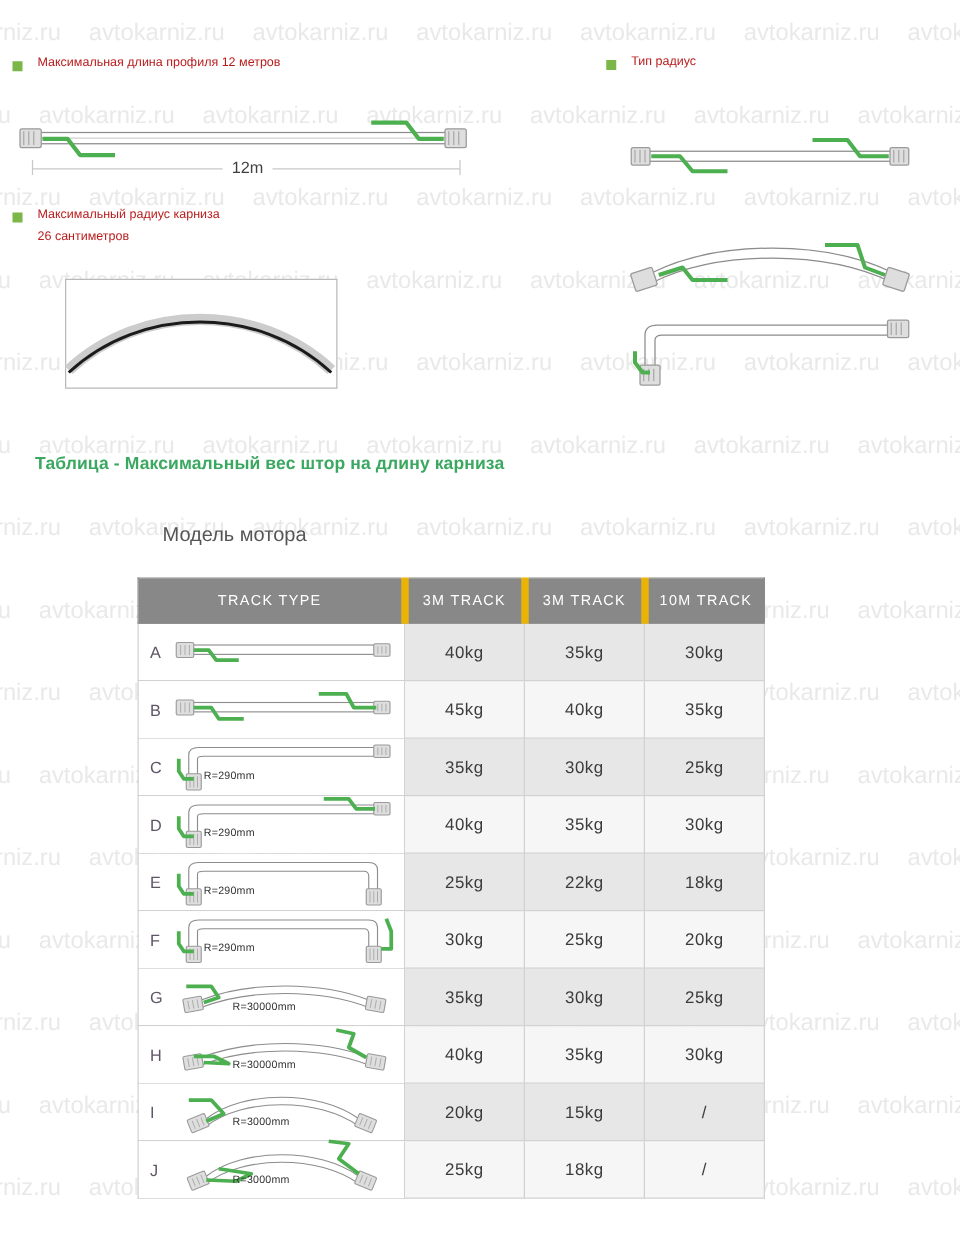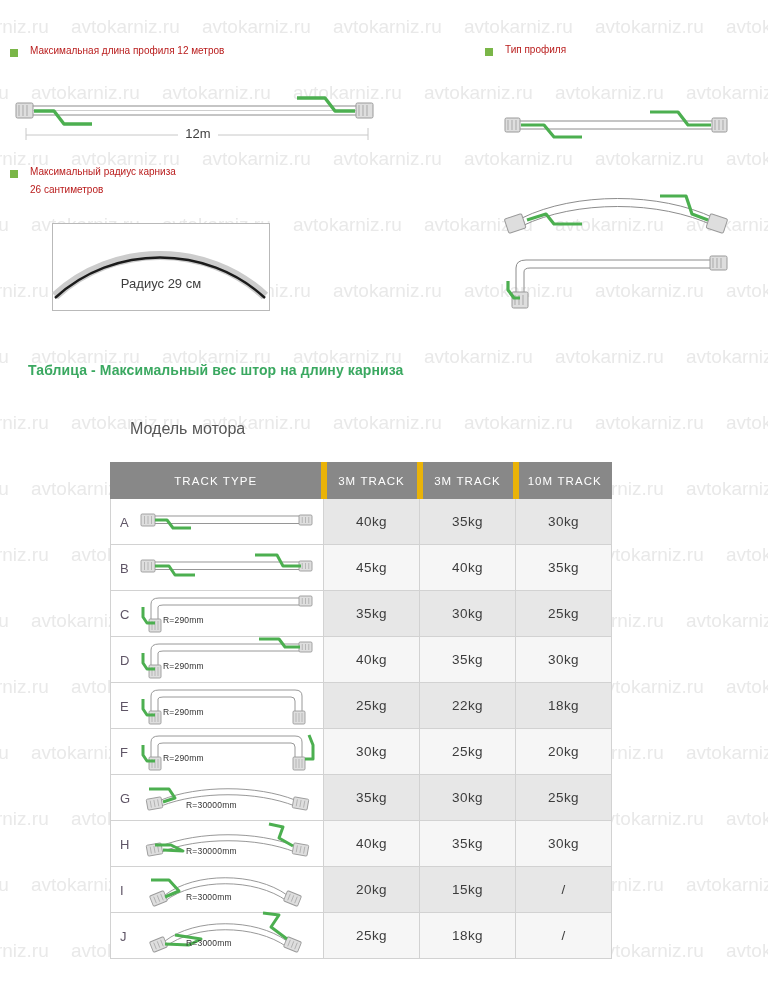--- a/index.html
+++ b/index.html
@@ -248,26 +248,25 @@
     <div class="sq"></div>
     <div class="bullet-txt" style="white-space:pre-line;">Максимальный радиус карниза
 26 сантиметров</div>
   </div>
 
   <div class="radius-box" style="left:52px; top:223px; width:216px; height:86px;">
     <svg width="214" height="84" viewBox="0 0 214 84">
       <path d="M2,72 C60,18 154,18 212,72" fill="none" stroke="#cccccc" stroke-width="9"></path>
       <path d="M2,74 C60,20 154,20 212,74" fill="none" stroke="#1b1b1b" stroke-width="2.4"></path>
     </svg>
-    <div class="radius-lbl" style="left:0; top:52px;">Радиус 29 см</div>
   </div>
 
   <div class="bullet-row" style="left:485px; top:41px; width:240px;">
     <div class="sq"></div>
-    <div class="bullet-txt">Тип профиля</div>
+    <div class="bullet-txt">Тип радиус</div>
   </div>
 
   <div style="position:absolute; left:500px; top:105px; width:240px; height:45px;">
     <svg width="240" height="45" viewBox="0 0 240 45">
       <rect x="18" y="16" width="196" height="8" fill="#ffffff" stroke="#8c8c8c" stroke-width="1"></rect>
       <rect x="5" y="13" width="15" height="14" rx="1.5" fill="#dedede" stroke="#9a9a9a"></rect>
       <line x1="8" y1="15" x2="8" y2="25" stroke="#a9a9a9"></line>
         <line x1="12" y1="15" x2="12" y2="25" stroke="#a9a9a9"></line>
         <line x1="16" y1="15" x2="16" y2="25" stroke="#a9a9a9"></line>
       <rect x="212" y="13" width="15" height="14" rx="1.5" fill="#dedede" stroke="#9a9a9a"></rect>

